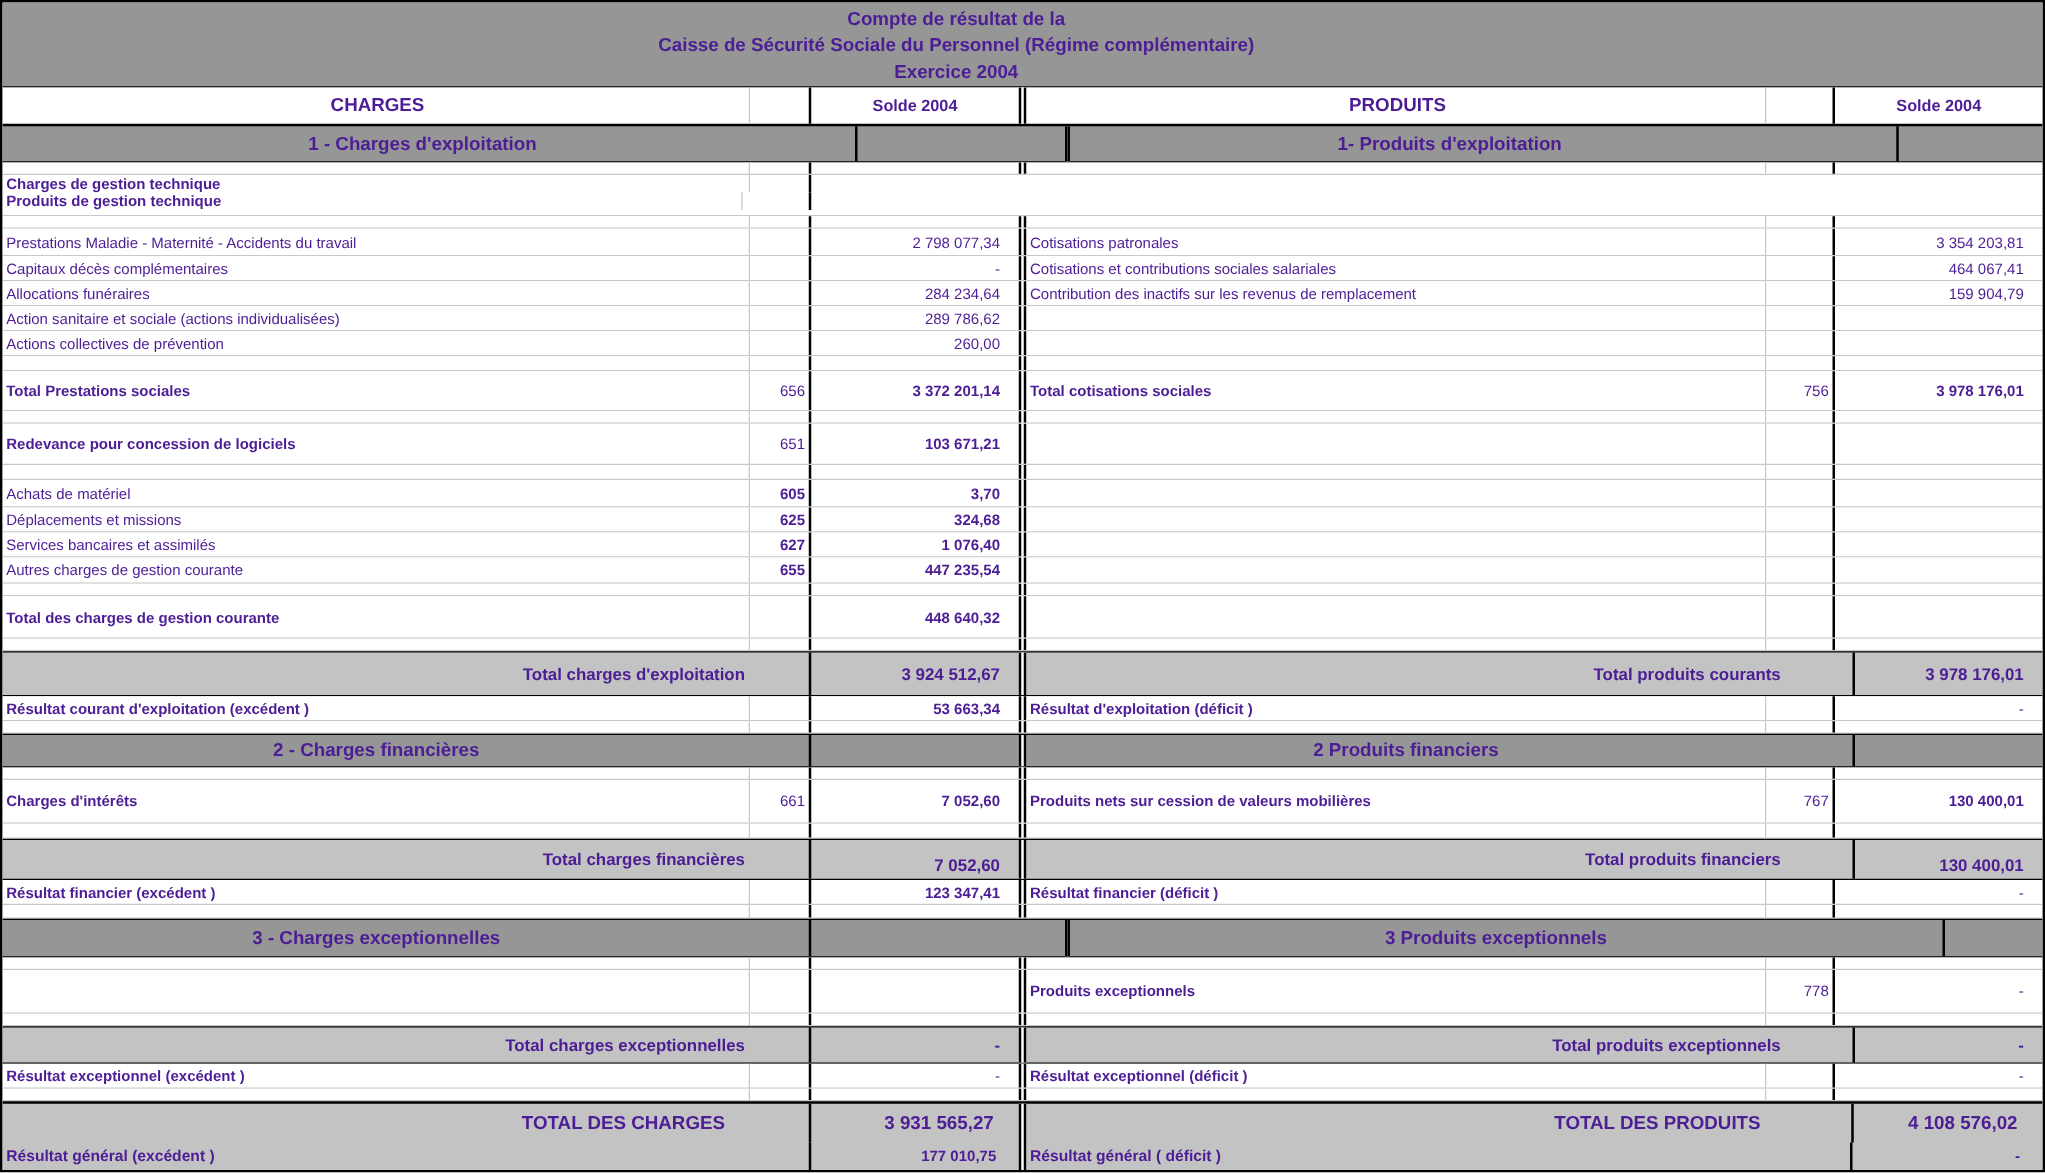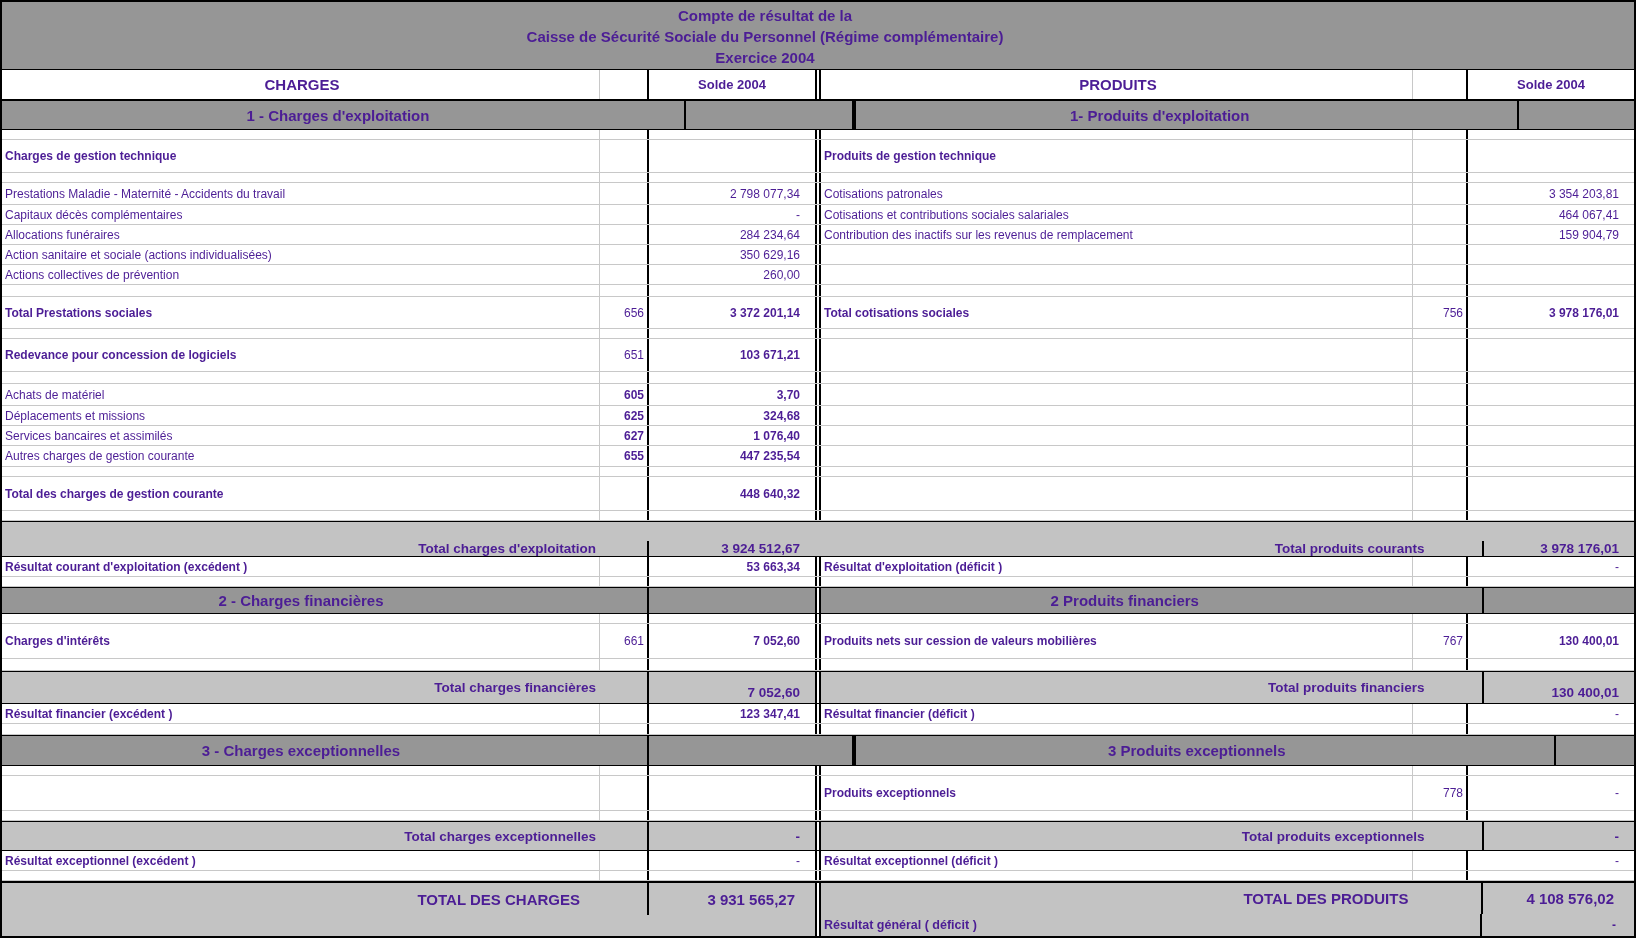--- a/index.html
+++ b/index.html
@@ -94,21 +94,21 @@
           <div class="cell c-code"></div>
           <div class="cell c-value"></div>
         </div>
         <div class="divider"></div>
         <div class="half right">
           <div class="cell c-label"></div>
           <div class="cell c-code"></div>
           <div class="cell c-value"></div>
         </div>
       </div>
-      <div class="row r-item" style="height: 33px;">
+      <div class="row r-item" style="height: 33px; flex-direction: column;">
         <div class="half left">
           <div class="cell c-label b">Charges de gestion technique</div>
           <div class="cell c-code"></div>
           <div class="cell c-value"></div>
         </div>
         <div class="divider"></div>
         <div class="half right">
           <div class="cell c-label b">Produits de gestion technique</div>
           <div class="cell c-code"></div>
           <div class="cell c-value"></div>
@@ -163,21 +163,21 @@
         <div class="half right">
           <div class="cell c-label">Contribution des inactifs sur les revenus de remplacement</div>
           <div class="cell c-code"></div>
           <div class="cell c-value">159 904,79</div>
         </div>
       </div>
       <div class="row r-item" style="height: 20px;">
         <div class="half left">
           <div class="cell c-label">Action sanitaire et sociale (actions individualisées)</div>
           <div class="cell c-code"></div>
-          <div class="cell c-value">350 629,16</div>
+          <div class="cell c-value">289 786,62</div>
         </div>
         <div class="divider"></div>
         <div class="half right">
           <div class="cell c-label"></div>
           <div class="cell c-code"></div>
           <div class="cell c-value"></div>
         </div>
       </div>
       <div class="row r-item" style="height: 20px;">
         <div class="half left">
@@ -341,21 +341,21 @@
           <div class="cell c-code"></div>
           <div class="cell c-value"></div>
         </div>
         <div class="divider"></div>
         <div class="half right">
           <div class="cell c-label"></div>
           <div class="cell c-code"></div>
           <div class="cell c-value"></div>
         </div>
       </div>
-      <div class="row r-total" style="height: 36px; align-items: flex-end;">
+      <div class="row r-total" style="height: 36px;">
         <div class="half left">
           <div class="cell c-merged r-total-lab-l">Total charges d'exploitation</div>
           <div class="cell c-value">3 924 512,67</div>
         </div>
         <div class="divider"></div>
         <div class="half right">
           <div class="cell c-merged r-total-lab-r">Total produits courants</div>
           <div class="cell c-value">3 978 176,01</div>
         </div>
       </div>
@@ -557,20 +557,24 @@
           <div class="cell c-label"></div>
           <div class="cell c-code"></div>
           <div class="cell c-value"></div>
         </div>
       </div>
       <div class="row r-grand" style="height: 55px;">
         <div class="half left col">
           <div class="g-line g1">
             <div class="cell c-merged g-t1">TOTAL DES CHARGES</div>
             <div class="cell c-value g-v1">3 931 565,27</div>
+          </div>
+          <div class="g-line g2">
+            <div class="cell c-merged g-t2">Résultat général (excédent )</div>
+            <div class="cell c-value g-v2">177 010,75</div>
           </div>
         </div>
         <div class="divider"></div>
         <div class="half right col">
           <div class="g-line g1">
             <div class="cell c-merged g-t1">TOTAL DES PRODUITS</div>
             <div class="cell c-value g-v1">4 108 576,02</div>
           </div>
           <div class="g-line g2">
             <div class="cell c-merged g-t2">Résultat général ( déficit )</div>

